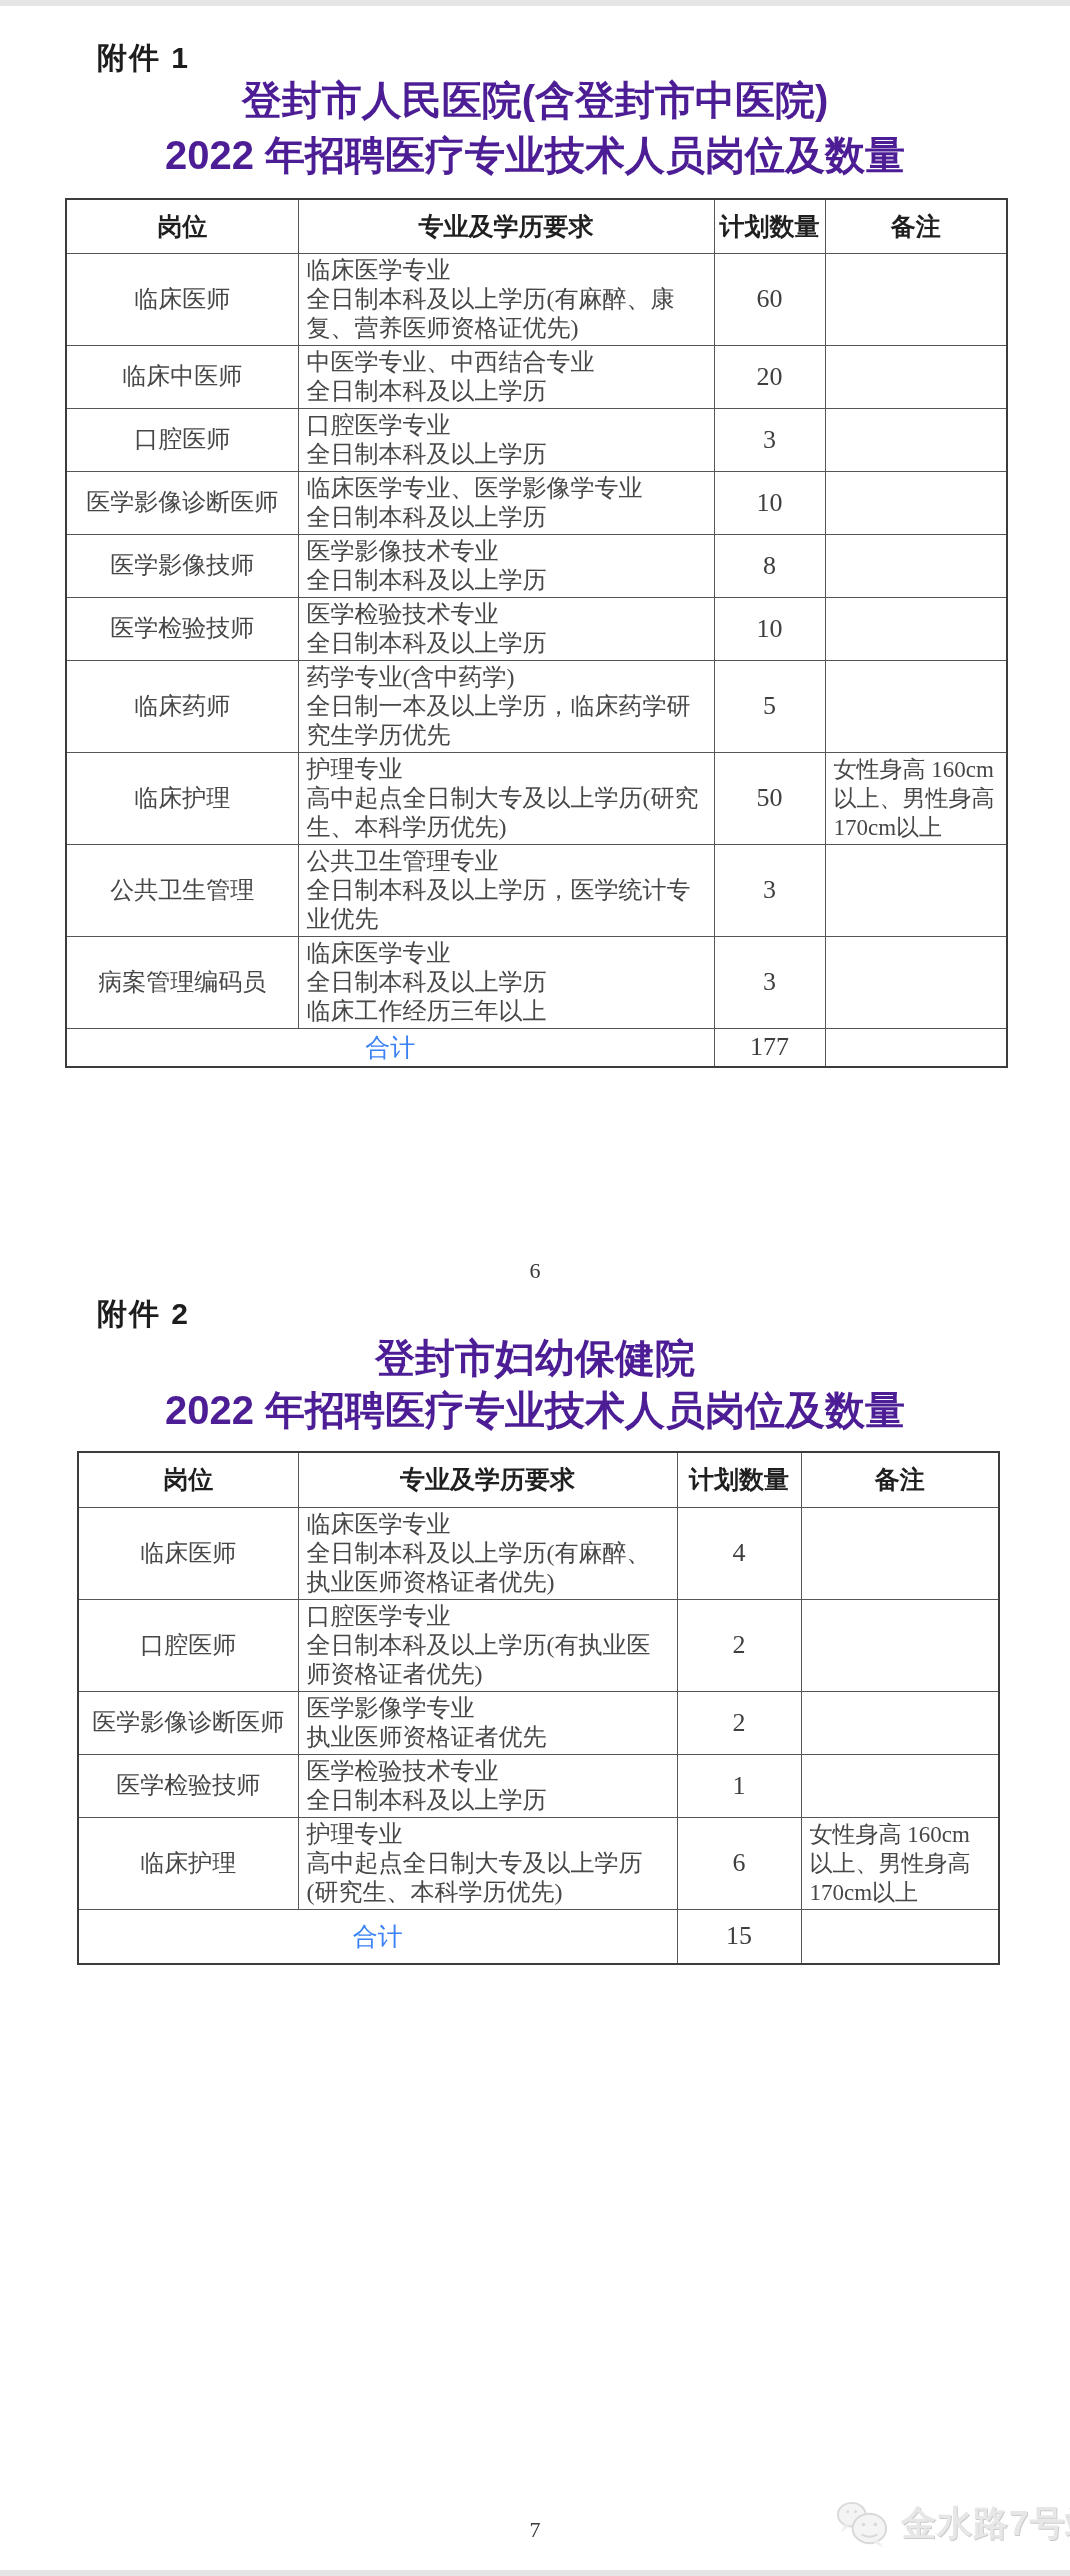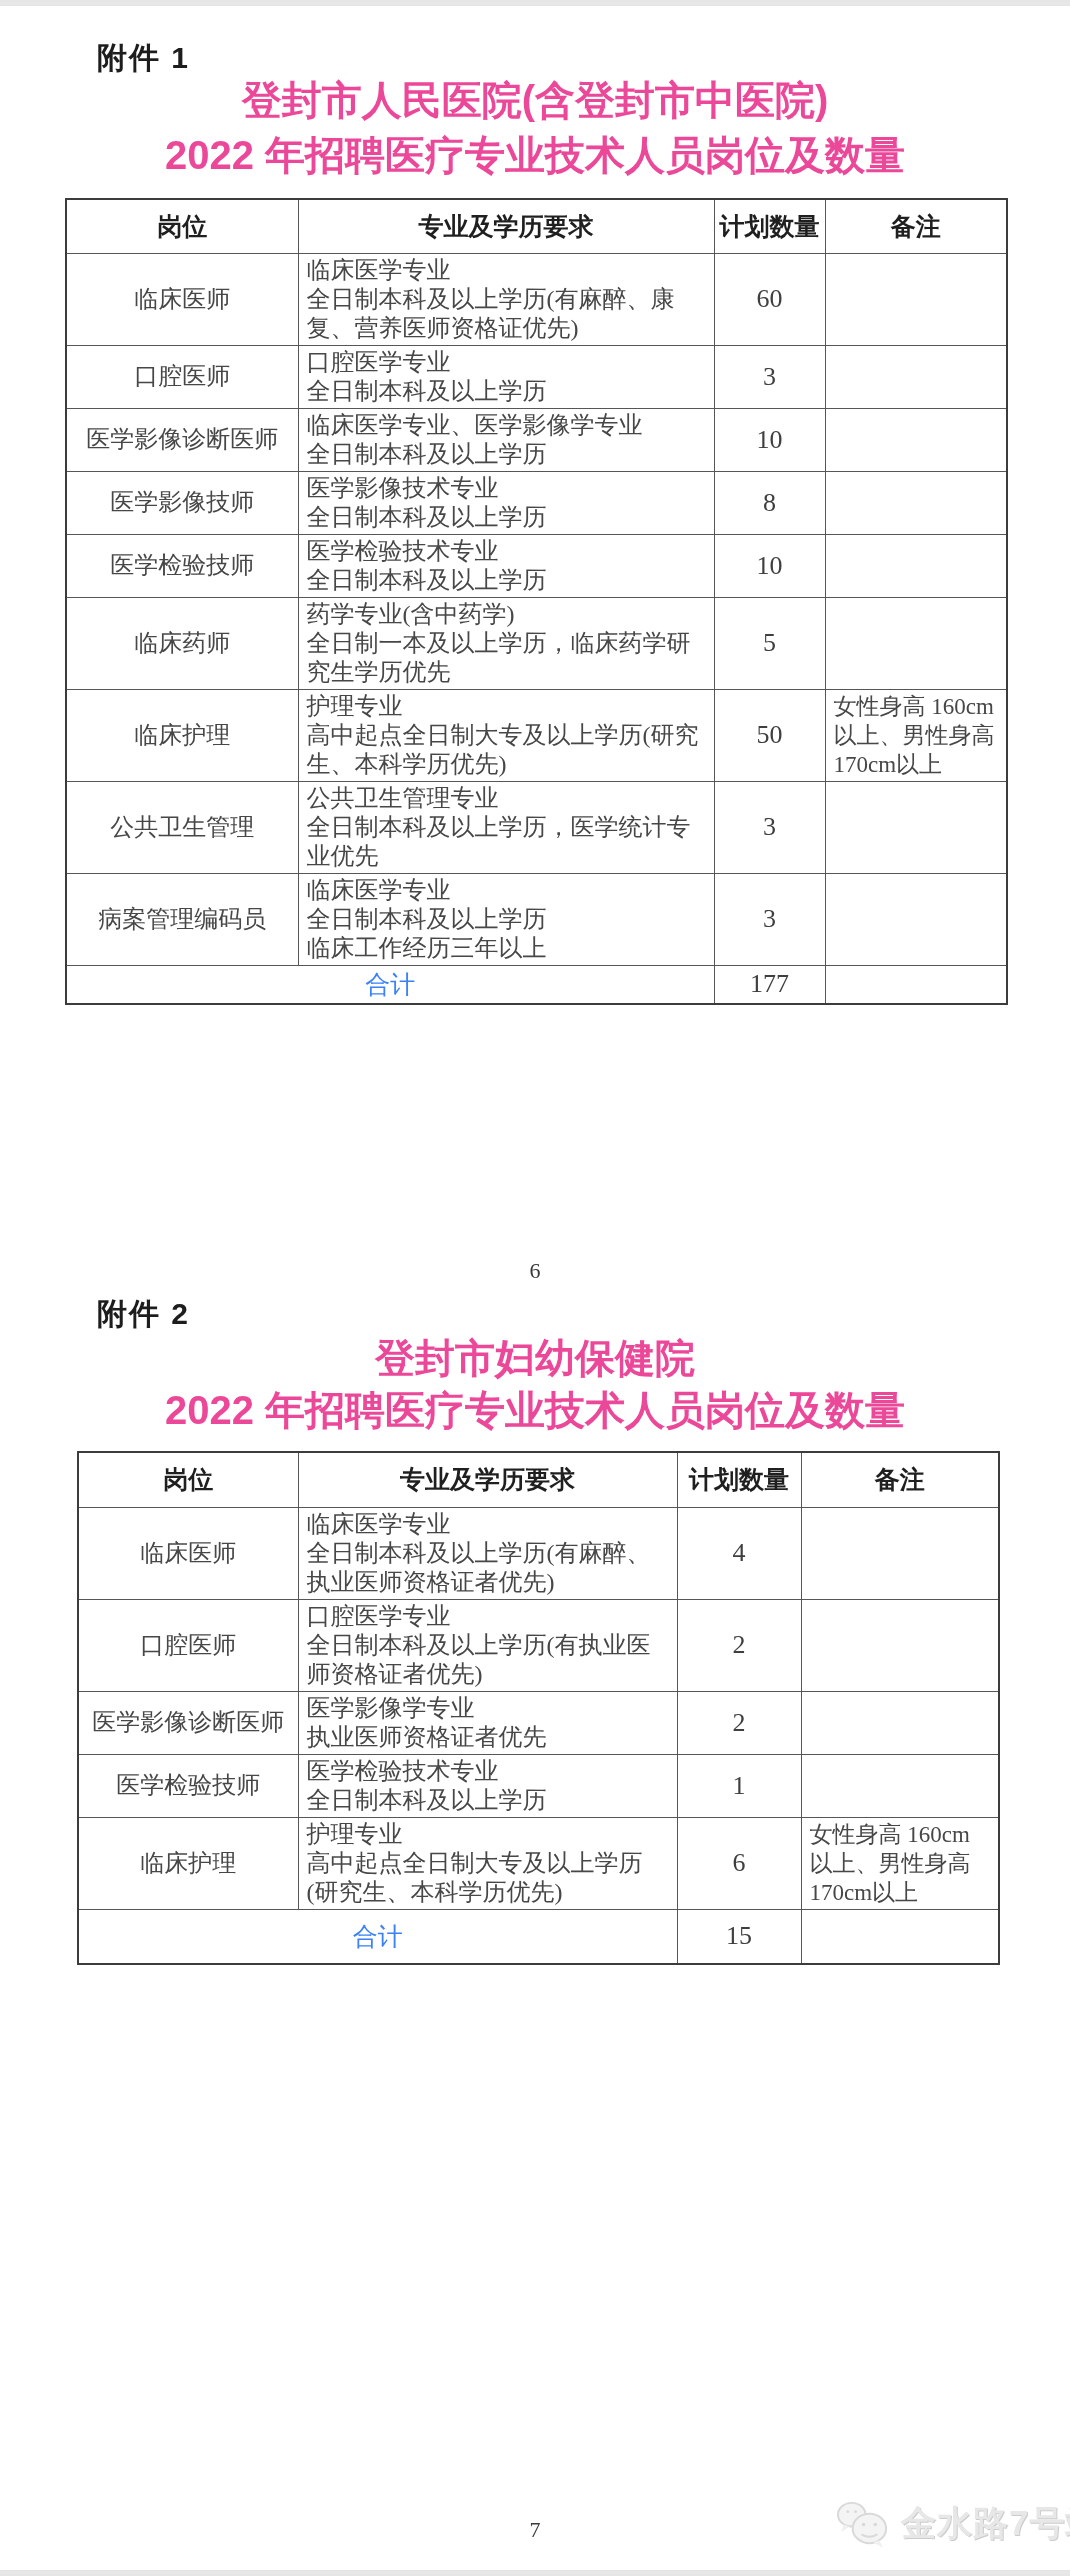--- a/index.html
+++ b/index.html
@@ -10,21 +10,21 @@
   }
   .edge{position:absolute;left:0;width:1070px;height:6px;background:#e6e6e6;}
   .att-label{
     position:absolute;left:97px;
     font-family:"Liberation Sans","DejaVu Sans",sans-serif;
     font-weight:600;font-size:30px;color:#1d1d1d;letter-spacing:2px;
   }
   .doc-title{
     position:absolute;left:0;width:1070px;text-align:center;
     font-family:"Liberation Sans","DejaVu Sans",sans-serif;
-    font-weight:700;font-size:40px;line-height:53px;color:#ec4899;
+    font-weight:700;font-size:40px;line-height:53px;color:#4c1d95;
   }
   table.t{
     position:absolute;border-collapse:collapse;table-layout:fixed;
     border:2px solid #3c3c3c;
     padding-left:19px;
   }
   table.t th,table.t td{
     border:1px solid #565656;vertical-align:middle;
     padding:2px 8px;overflow:hidden;
   }
@@ -79,20 +79,27 @@
     <th>岗位</th>
     <th>专业及学历要求</th>
     <th>计划数量</th>
     <th>备注</th>
   </tr>
   <tr style="height:86px">
     <td class="post">临床医师</td>
     <td class="spec">临床医学专业
 全日制本科及以上学历(有麻醉、康复、营养医师资格证优先)</td>
     <td class="num">60</td>
+    <td class="note"></td>
+  </tr>
+  <tr style="height:51px">
+    <td class="post">临床中医师</td>
+    <td class="spec">中医学专业、中西结合专业
+全日制本科及以上学历</td>
+    <td class="num">20</td>
     <td class="note"></td>
   </tr>
   <tr style="height:57px">
     <td class="post">口腔医师</td>
     <td class="spec">口腔医学专业
 全日制本科及以上学历</td>
     <td class="num">3</td>
     <td class="note"></td>
   </tr>
   <tr style="height:53px">

